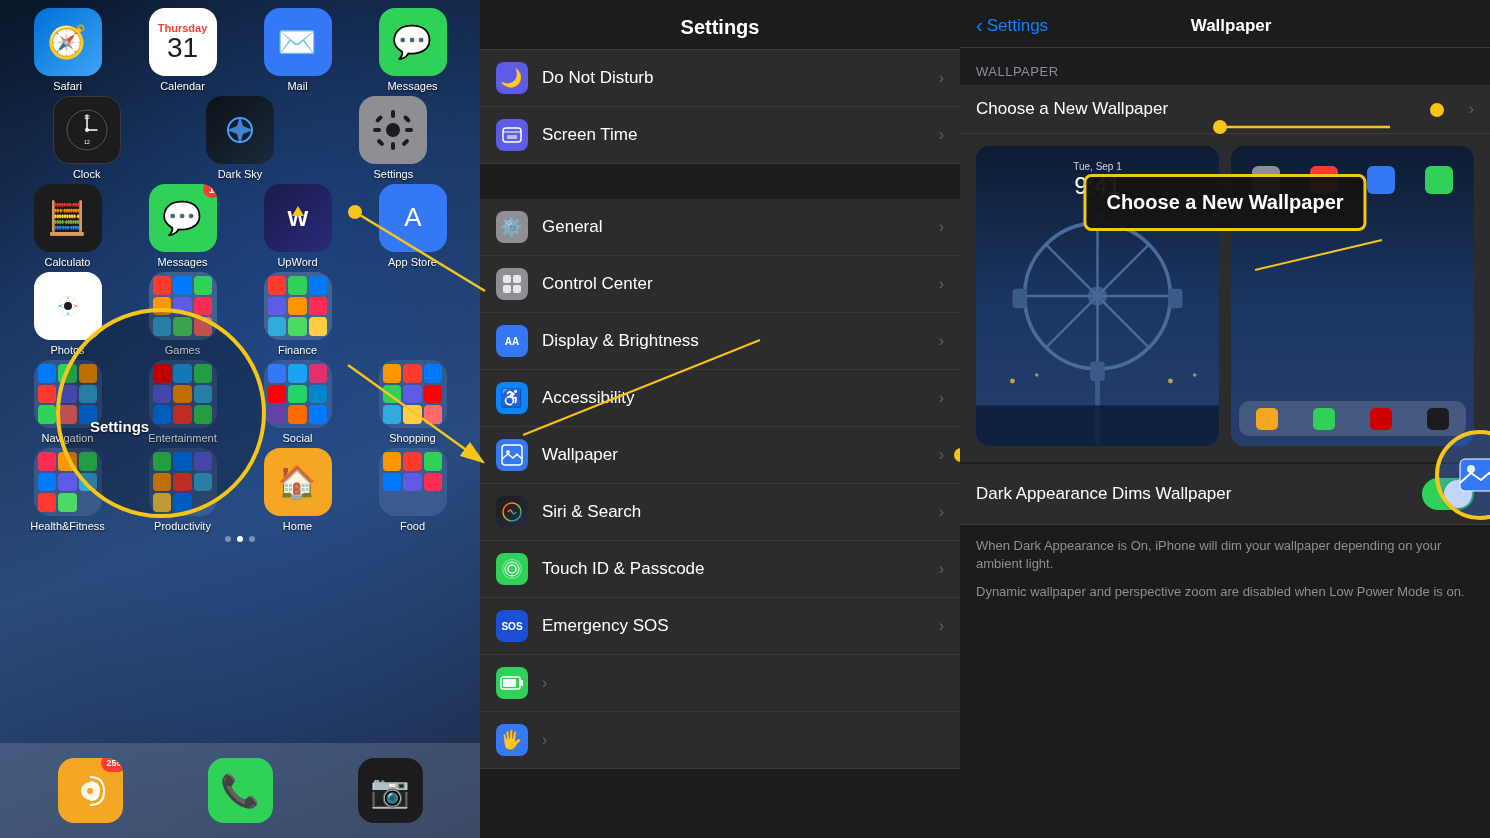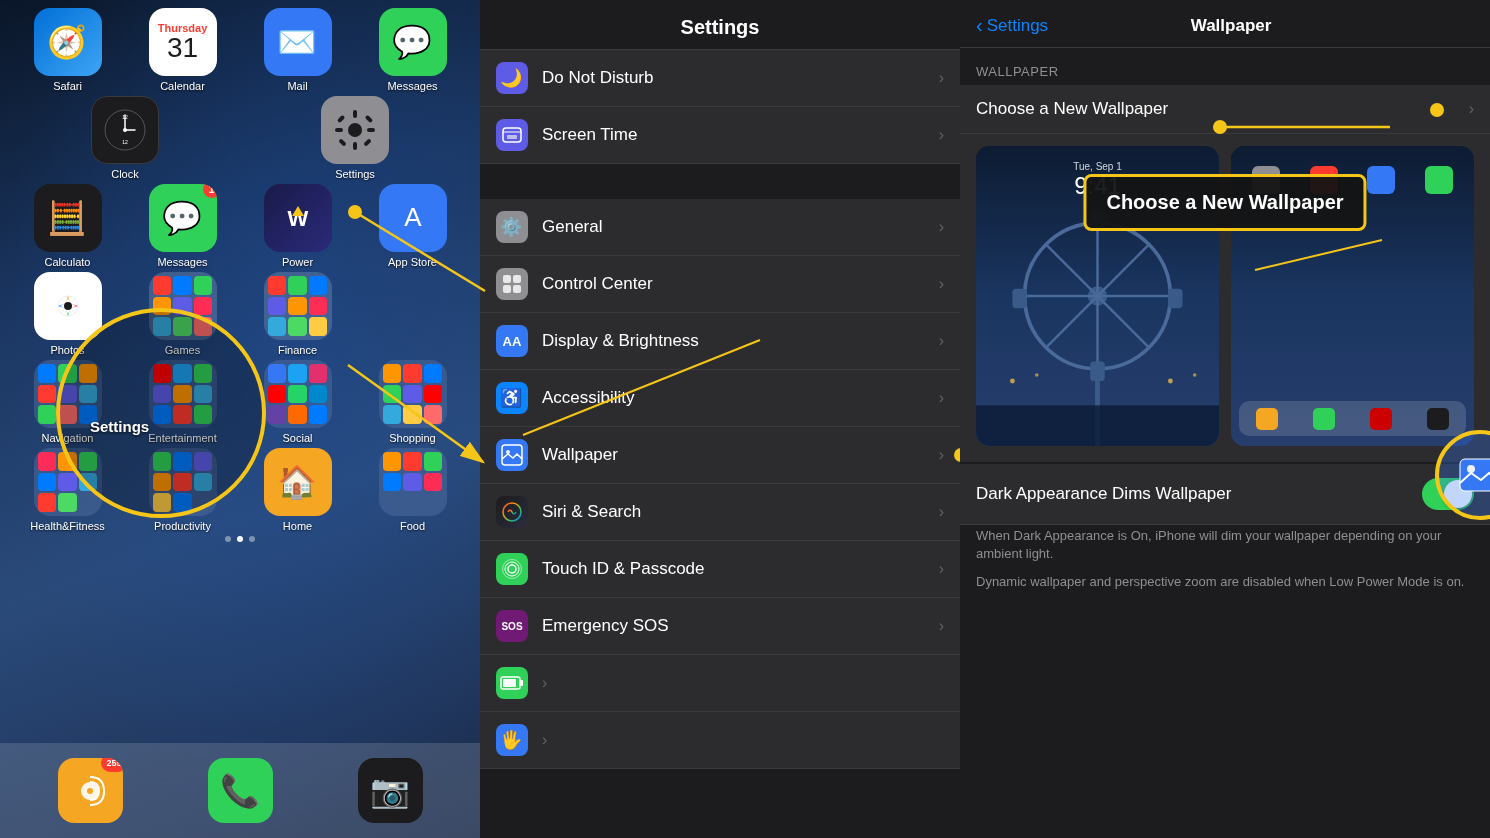--- a/index.html
+++ b/index.html
@@ -339,21 +339,21 @@
       height: 28px;
       border-radius: 50%;
       background: white;
       position: absolute;
       top: 2px;
       right: 2px;
       box-shadow: 0 2px 4px rgba(0,0,0,0.3);
     }
 
     .dark-appearance-description {
-      padding: 2px 16px;
+      padding: 12px 16px;
       background: #1c1c1e;
     }
 
     .dark-appearance-desc-text {
       color: #8e8e93;
       font-size: 13px;
       line-height: 1.4;
       margin-bottom: 10px;
     }
 
@@ -416,20 +416,29 @@
               <circle cx="23" cy="23" r="20" fill="#1c1c1e" stroke="#555" stroke-width="1"></circle>
               <circle cx="23" cy="23" r="18" fill="#1c1c1e"></circle>
               <circle cx="23" cy="23" r="2" fill="white"></circle>
               <line x1="23" y1="23" x2="23" y2="8" stroke="white" stroke-width="1.5" stroke-linecap="round"></line>
               <line x1="23" y1="23" x2="33" y2="23" stroke="white" stroke-width="1.5" stroke-linecap="round"></line>
               <text x="23" y="37" text-anchor="middle" fill="white" font-size="5">12</text>
               <text x="23" y="12" text-anchor="middle" fill="white" font-size="5">12</text>
             </svg>
           </div>
           <span class="app-label">Clock</span>
+        </div>
+        <div class="app-item">
+          <div class="app-icon" style="background:linear-gradient(135deg,#0d1117,#1a2a3a);">
+            <svg width="38" height="38" viewBox="0 0 38 38">
+              <circle cx="19" cy="19" r="12" fill="none" stroke="#4a9eff" stroke-width="2"></circle>
+              <path d="M19 5 L22 15 L32 19 L22 23 L19 33 L16 23 L6 19 L16 15 Z" fill="#4a9eff" opacity="0.8"></path>
+            </svg>
+          </div>
+          <span class="app-label">Dark Sky</span>
         </div>
         <div class="app-item" style="position:relative;">
           <div class="app-icon" style="background:#8e8e93;">
             <svg width="44" height="44" viewBox="0 0 44 44">
               <circle cx="22" cy="22" r="7" fill="#1c1c1e"></circle>
               <g fill="#1c1c1e">
                 <rect x="20" y="2" width="4" height="8" rx="2"></rect>
                 <rect x="20" y="34" width="4" height="8" rx="2"></rect>
                 <rect x="2" y="20" width="8" height="4" rx="2"></rect>
                 <rect x="34" y="20" width="8" height="4" rx="2"></rect>
@@ -456,21 +465,21 @@
           </div>
           <span class="app-label">Messages</span>
         </div>
         <div class="app-item">
           <div class="app-icon" style="background:linear-gradient(135deg,#1a1a4a,#2a2a7a);">
             <svg width="40" height="40" viewBox="0 0 40 40">
               <text x="20" y="28" text-anchor="middle" fill="white" font-size="22" font-weight="bold">W</text>
               <polygon points="20,8 26,18 14,18" fill="#f5c518"></polygon>
             </svg>
           </div>
-          <span class="app-label">Power</span>
+          <span class="app-label">UpWord</span>
         </div>
         <div class="app-item">
           <div class="app-icon" style="background:#3478f6;">
             <svg width="40" height="40" viewBox="0 0 40 40">
               <text x="20" y="28" text-anchor="middle" fill="white" font-size="26" font-weight="300" font-family="Arial">A</text>
             </svg>
           </div>
           <span class="app-label">App Store</span>
         </div>
       </div>
@@ -700,21 +709,21 @@
             <rect x="2" y="12" width="8" height="8" rx="2" fill="white" opacity="0.8"></rect>
             <rect x="12" y="12" width="8" height="8" rx="2" fill="white" opacity="0.8"></rect>
           </svg>
         </div>
         <span class="settings-item-text">Control Center</span>
         <span class="settings-chevron">›</span>
       </div>
 
       <div class="settings-item">
         <div class="settings-icon" style="background:#3478f6;">
-          <span style="color:white;font-size:13px;font-weight:bold;">AA</span>
+          <span style="color:white;font-size:10px;font-weight:bold;">AA</span>
         </div>
         <span class="settings-item-text">Display &amp; Brightness</span>
         <span class="settings-chevron">›</span>
       </div>
 
       <div class="settings-item">
         <div class="settings-icon" style="background:#0a84ff;">♿</div>
         <span class="settings-item-text">Accessibility</span>
         <span class="settings-chevron">›</span>
       </div>
@@ -758,21 +767,21 @@
             <circle cx="11" cy="11" r="4" fill="none" stroke="white" stroke-width="1.5"></circle>
             <circle cx="11" cy="11" r="7" fill="none" stroke="white" stroke-width="1"></circle>
             <circle cx="11" cy="11" r="9.5" fill="none" stroke="white" stroke-width="1" opacity="0.5"></circle>
           </svg>
         </div>
         <span class="settings-item-text">Touch ID &amp; Passcode</span>
         <span class="settings-chevron">›</span>
       </div>
 
       <div class="settings-item">
-        <div class="settings-icon" style="background:#701a75;">
+        <div class="settings-icon" style="background:#1d4ed8;">
           <span style="color:white;font-size:10px;font-weight:bold;">SOS</span>
         </div>
         <span class="settings-item-text">Emergency SOS</span>
         <span class="settings-chevron">›</span>
       </div>
 
       <div class="settings-item">
         <div class="settings-icon" style="background:#30d158;">
           <svg width="24" height="18" viewBox="0 0 24 18">
             <rect x="1" y="3" width="19" height="12" rx="2" fill="none" stroke="white" stroke-width="1.5"></rect>

